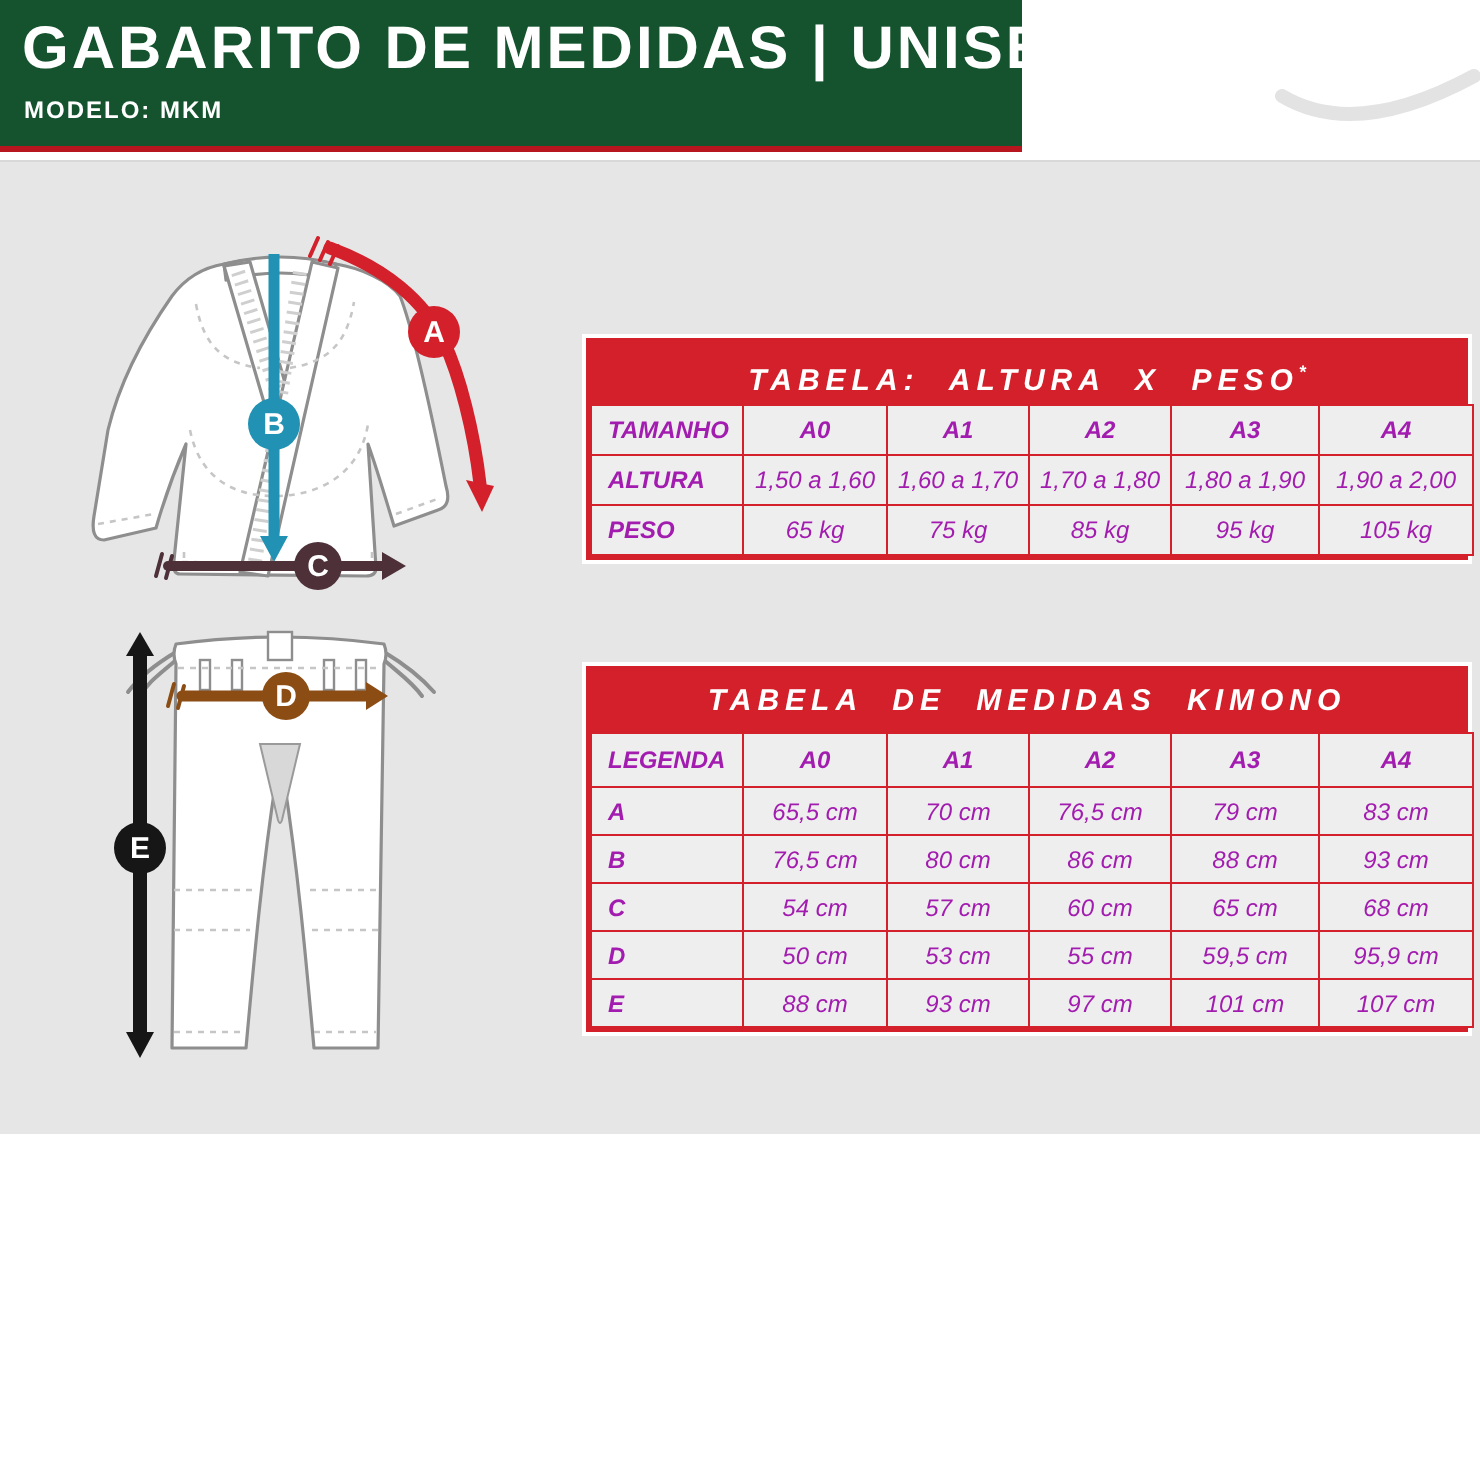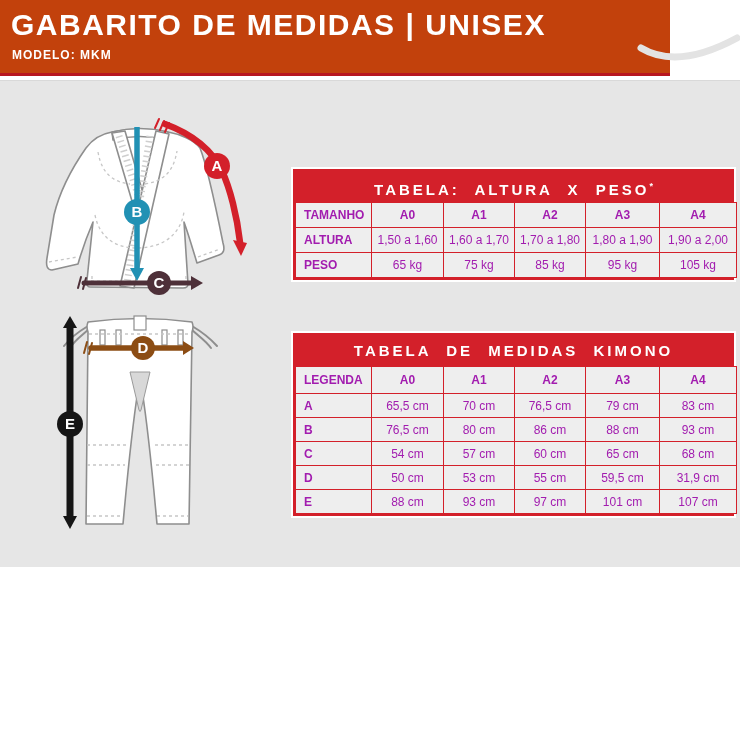--- a/index.html
+++ b/index.html
@@ -1,36 +1,36 @@
 <!DOCTYPE html>
 <html><head>
 <meta charset="utf-8">
 <style>
   html,body{margin:0;padding:0;background:#ffffff;}
   .page{position:relative;width:740px;height:740px;background:#ffffff;overflow:hidden;
         font-family:"Liberation Sans",sans-serif;}
 
   
-  .header{position:absolute;left:0;top:0;width:670px;height:76px;background:#c2410c;
+  .header{position:absolute;left:0;top:0;width:511px;height:76px;background:#14532d;
           border-bottom:3px solid #b8161f;box-sizing:border-box;}
   .header .title{position:absolute;left:11px;top:8px;color:#ffffff;font-size:30px;
                  font-weight:bold;letter-spacing:1.5px;white-space:nowrap;}
   .header .model{position:absolute;left:12px;top:48px;color:#ffffff;font-size:12px;
                  font-weight:bold;letter-spacing:1px;}
   .swoosh{position:absolute;left:633px;top:0;width:107px;height:76px;overflow:hidden;}
 
   
   .content{position:absolute;left:0;top:80px;width:740px;height:487px;background:#e6e6e6;
            border-top:1px solid #d9d9d9;box-sizing:border-box;}
 
   .diagram{position:absolute;left:0;top:80px;}
 
   
   .tbl{position:absolute;left:293px;width:441px;background:#d3202a;border:2px solid #d3202a;
-       box-shadow:0 0 0 2px #ffffff;box-sizing:border-box;}
+       box-shadow:0 0 0 2px #ffffff;box-sizing:border-box;font-style:italic;}
   .tbl1{top:169px;}
   .tbl2{top:320px;margin-top:13px;}
   .tbl-title{height:31px;line-height:31px;text-align:center;color:#ffffff;background:#d3202a;
              font-size:15px;font-weight:bold;letter-spacing:3px;word-spacing:8px;}
   .tbl-title sup{font-size:9px;letter-spacing:0;}
   .tbl table{border-collapse:collapse;width:100%;table-layout:fixed;}
   .tbl td,.tbl th{border:1.5px solid #d3202a;background:#eeeeee;color:#a21caf;
                   font-size:12px;text-align:center;padding:0;}
   .tbl th{font-weight:bold;text-align:left;padding-left:8px;}
   .tbl td.hd{font-weight:bold;}
@@ -235,21 +235,21 @@
         <td>60 cm</td>
         <td>65 cm</td>
         <td>68 cm</td>
       </tr>
       <tr>
         <th>D</th>
         <td>50 cm</td>
         <td>53 cm</td>
         <td>55 cm</td>
         <td>59,5 cm</td>
-        <td>31,9 cm</td>
+        <td>95,9 cm</td>
       </tr>
       <tr>
         <th>E</th>
         <td>88 cm</td>
         <td>93 cm</td>
         <td>97 cm</td>
         <td>101 cm</td>
         <td>107 cm</td>
       </tr>
     </tbody>

